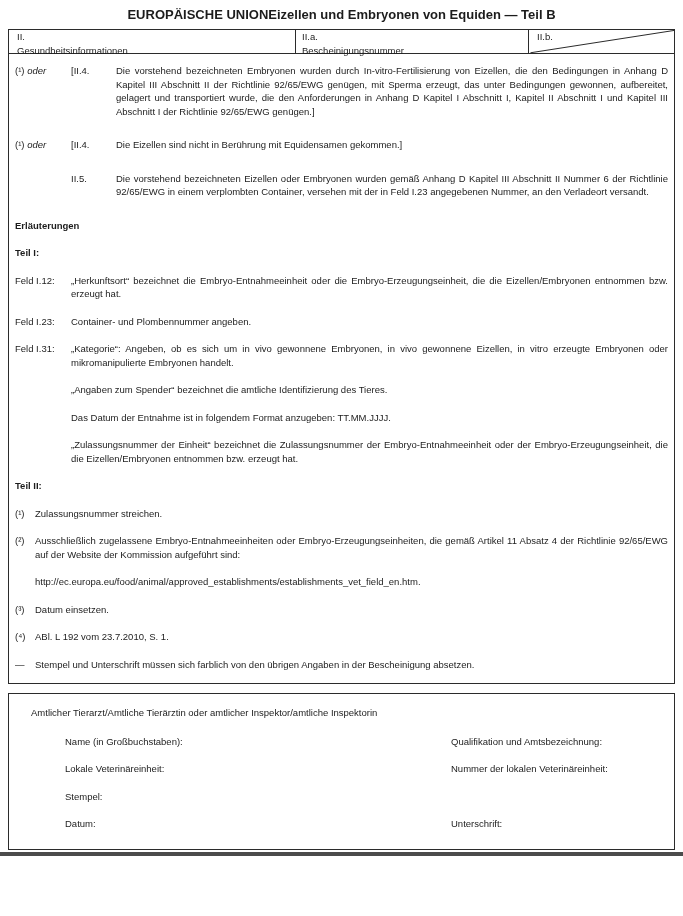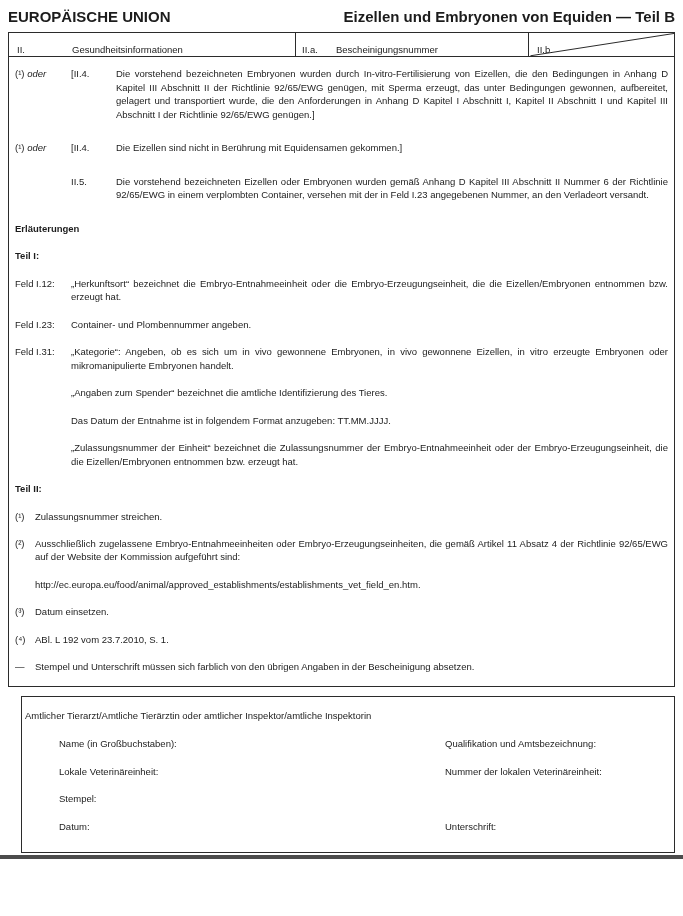--- a/index.html
+++ b/index.html
@@ -9,31 +9,31 @@
     box-sizing:border-box;
     padding:0 8px;
     background:#fff;
     font-family:"Liberation Sans", "DejaVu Sans", sans-serif;
     font-size:9.5px;
     line-height:1.42;
     color:#1c1c1c;
   }
   
   .doc-header {
-    display:flex; justify-content:space-between; align-items:baseline;
-    font-weight:bold; font-size:15px;
+    display:flex; justify-content:center; align-items:baseline;
+    font-weight:bold; font-size:13px;
     padding:6px 0 5px;
   }
   
   .table-header {
     display:flex; border:1px solid #2b2b2b; height:23px;
   }
   .th-cell {
-    display:flex; align-items:flex-end; box-sizing:border-box;
-    padding-left:8px; height:100%;
+    display:flex; align-items:flex-start; box-sizing:border-box;
+    padding-left:8px; height:100%;flex-direction:column;
   }
   .th-c1 { width:287px; border-right:1px solid #2b2b2b; }
   .th-c2 { width:233px; border-right:1px solid #2b2b2b; padding-left:6px; }
   .th-c3 { flex:1; position:relative; }
   .hcode1 { display:inline-block; width:55px; flex:none; }
   .hcode2 { display:inline-block; width:34px; flex:none; }
   .th-c3 .cellcode { position:relative; z-index:2; }
   .diag { position:absolute; left:0; top:0; width:100%; height:100%; z-index:1; }
   
   .body-box {
@@ -53,23 +53,22 @@
   .note-row { display:flex; margin:0 0 14px; }
   .note-row.last { margin-bottom:0; }
   .nmarker { width:20px; flex:none; }
   .ntext { flex:1; text-align:justify; }
   .url-line { margin:0 0 14px 20px; }
   .url-line span { color:#1c1c1c; text-decoration:none; }
   
   .sig-box {
     border:1px solid #2b2b2b; margin-top:9px;
     box-sizing:border-box; height:157px;
-    padding:12px 3px 0;
+    padding:12px 22px 0;
     overflow:hidden;
-    margin-left:13px;
   }
   .sig-title { margin:0 0 15px; }
   .sig-row { display:flex; margin:0 0 14px; }
   .sig-left { width:420px; flex:none; box-sizing:border-box; padding-left:34px; }
   .sig-right { flex:1; }
   
   .bottom-bar { height:4px; background:#4c4c4c; margin:2px -8px 0; }
 </style>
 </head>
 <body>

